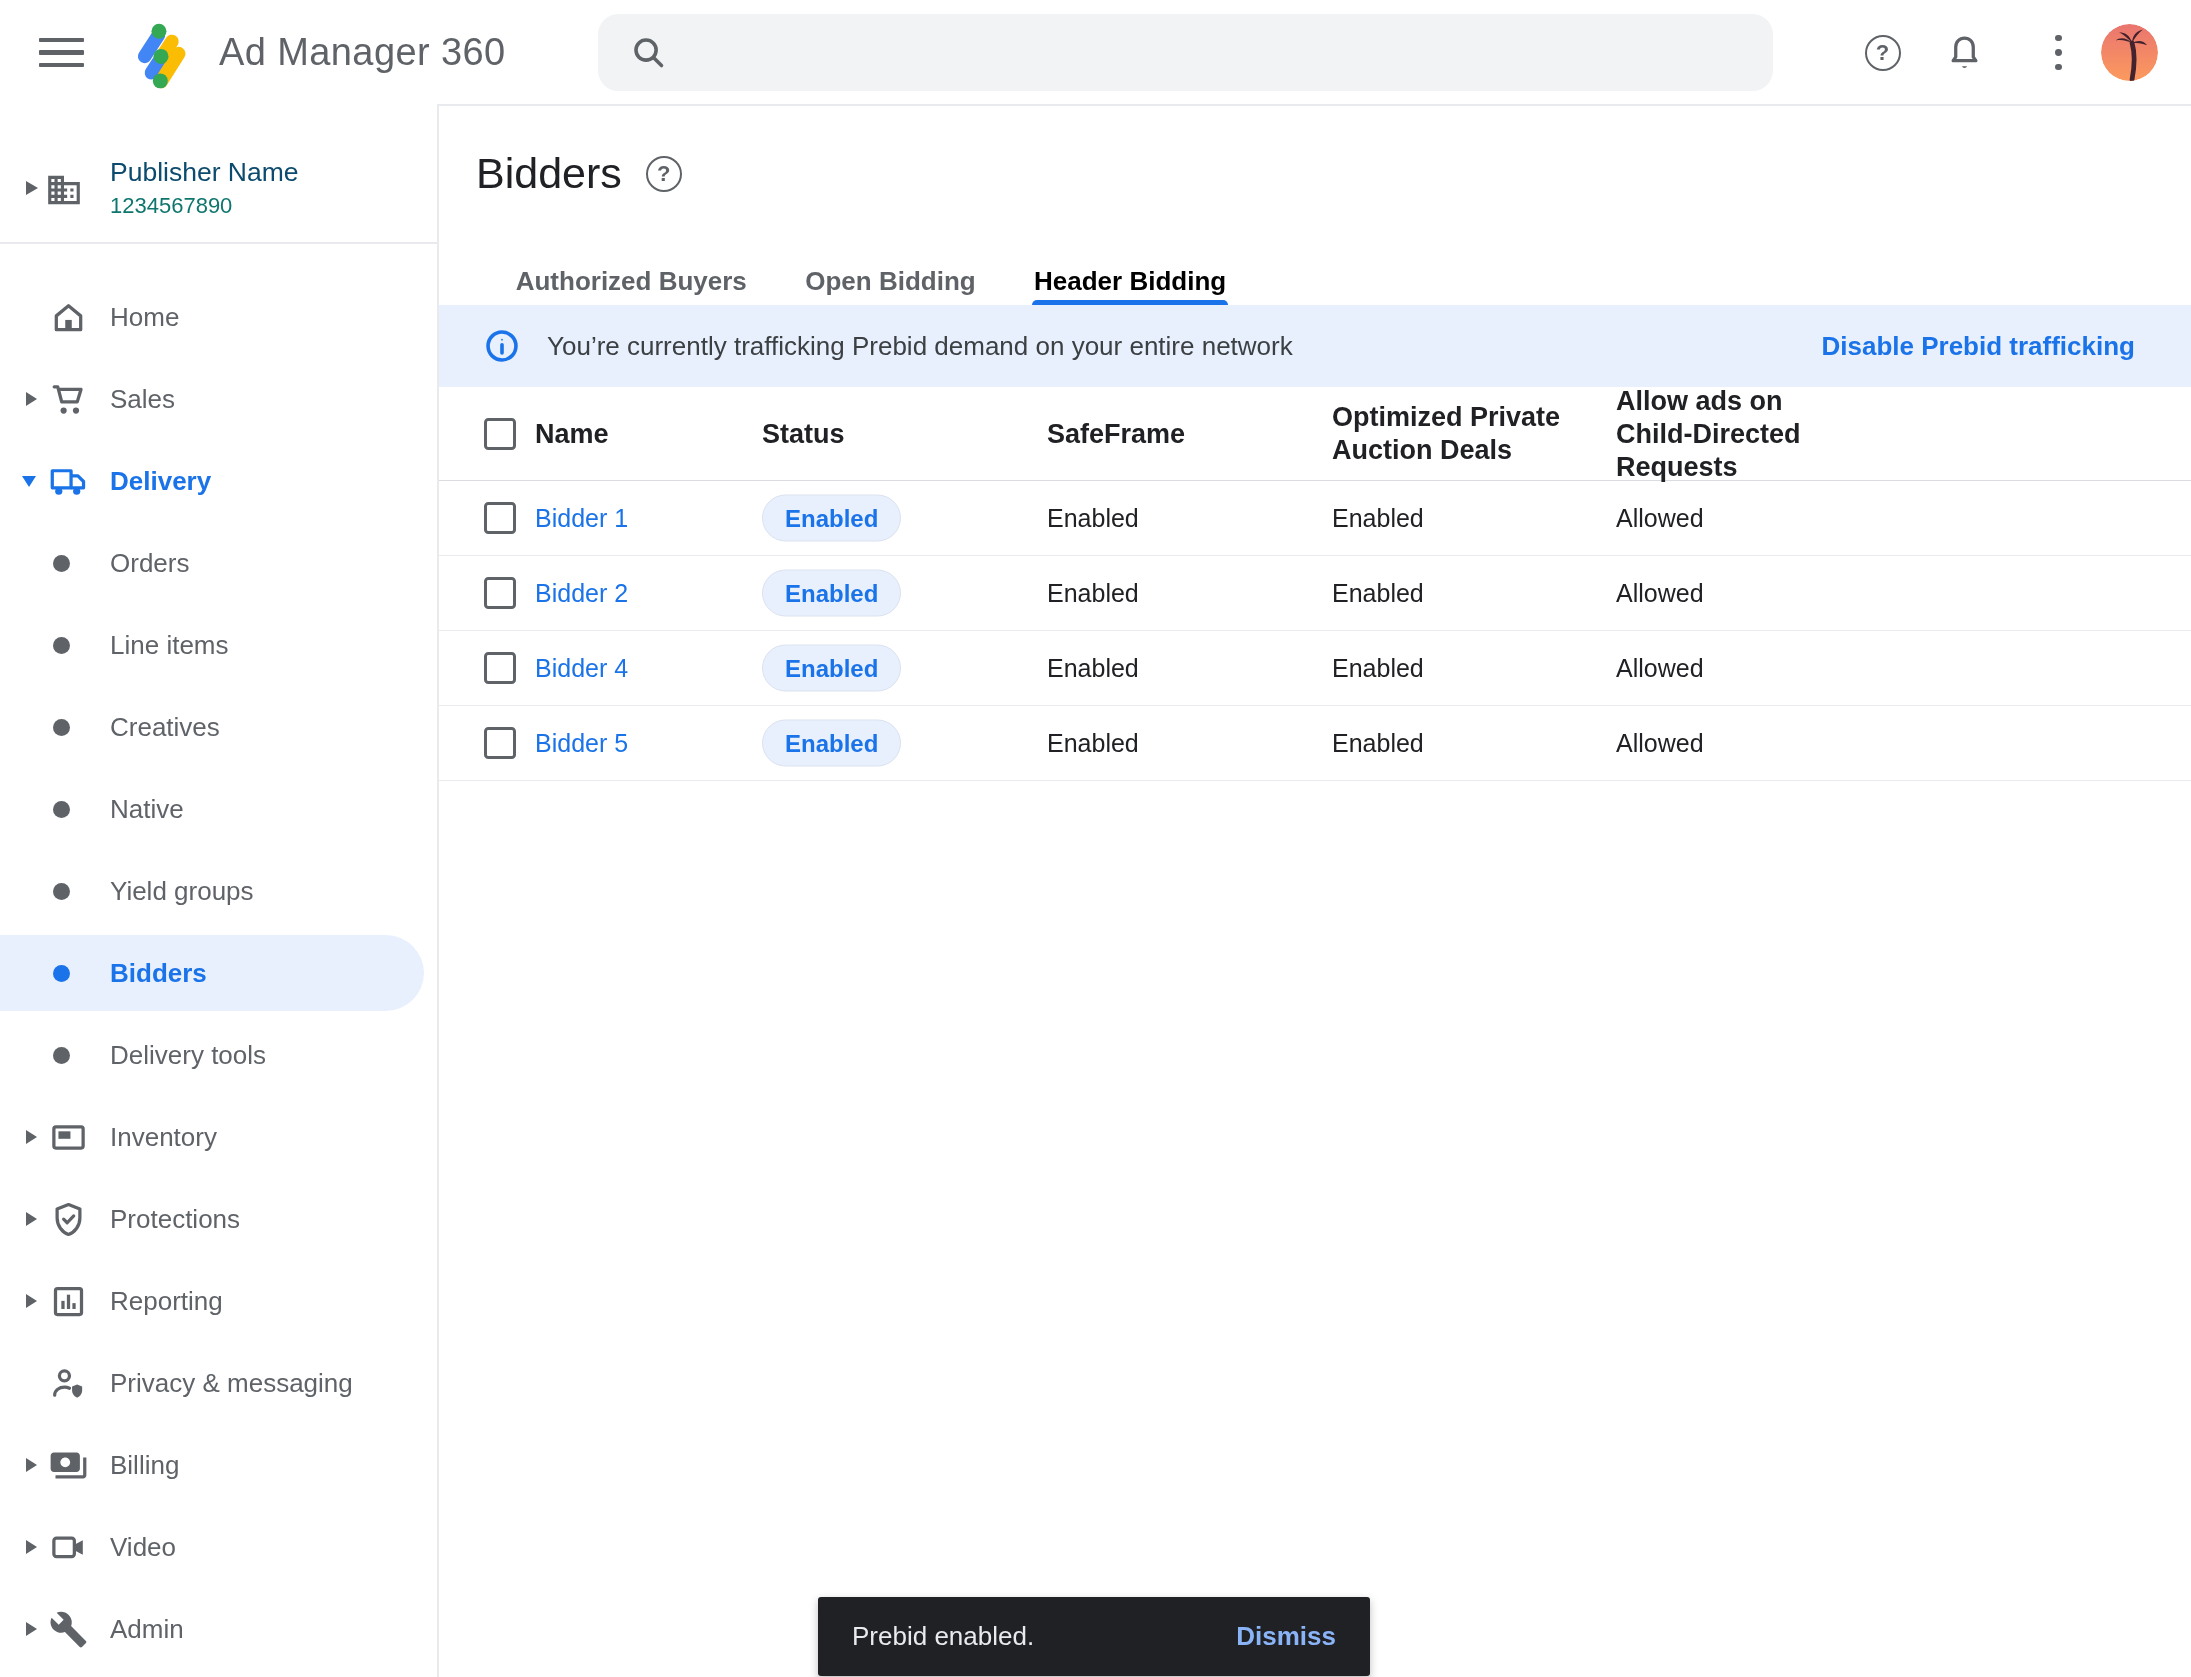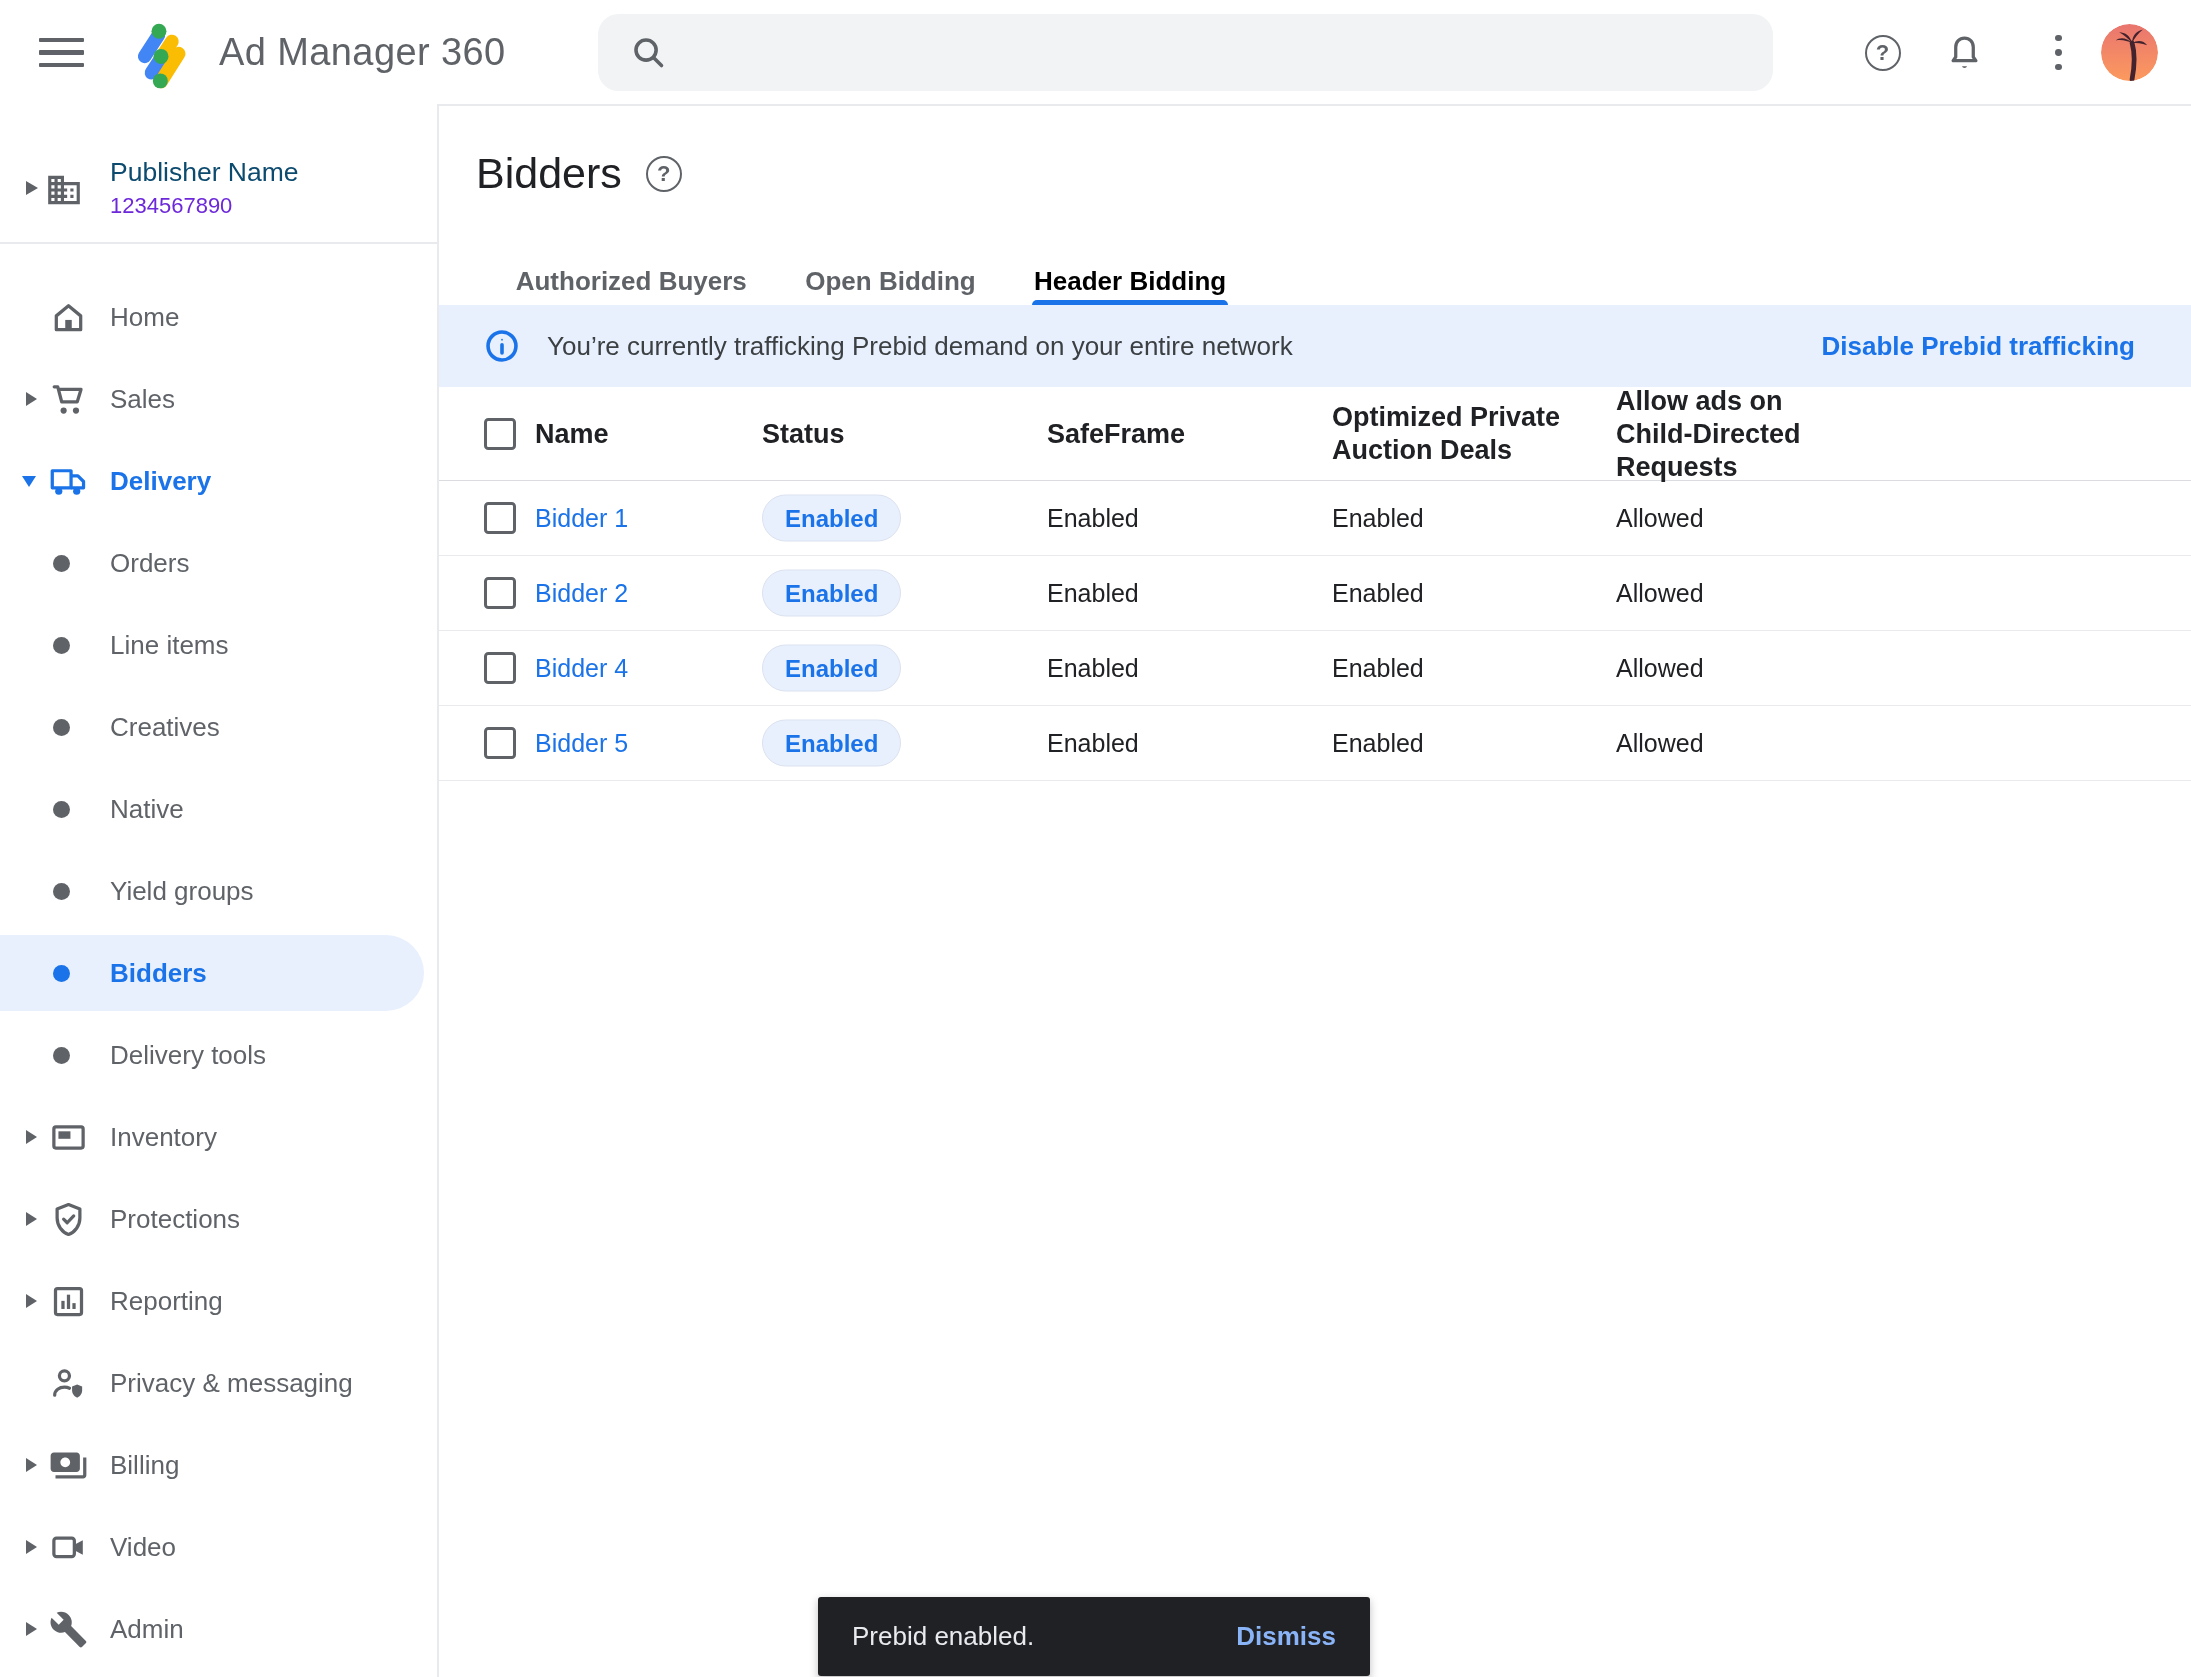--- a/index.html
+++ b/index.html
@@ -26,21 +26,21 @@
   
   .content-top-divider { position:absolute; left:439px; top:104px; right:0; height:1.7px; background:#e8eaed; }
   .sidebar-divider { position:absolute; left:437px; top:104px; bottom:0; width:1.7px; background:#e8eaed; }
 
   
   .sidebar { position:absolute; left:0; top:104px; width:437px; bottom:0; background:#fff; }
   .publisher { position:absolute; left:0; top:34px; width:437px; height:103px; }
   .pub-arrow { position:absolute; left:26px; top:43px; width:0; height:0; border-left:12px solid #5f6368; border-top:7.7px solid transparent; border-bottom:7.7px solid transparent; cursor:pointer; }
   .pub-icon { position:absolute; left:45px; top:33px; }
   .pub-name { position:absolute; left:110px; top:19px; font-size:26.5px; color:#0c4a6e; }
-  .pub-id { position:absolute; left:110px; top:55px; font-size:22px; color:#6d28d9; }
+  .pub-id { position:absolute; left:110px; top:55px; font-size:22px; color:#0f766e; }
   .pub-divider { position:absolute; left:0; top:138px; width:437px; height:1.7px; background:#e8eaed; }
 
   .nav { position:absolute; left:0; top:172px; width:437px; }
   .nav-item { position:relative; height:82px; display:flex; align-items:center; padding-left:110px; font-size:26px; color:#5f6368; cursor:pointer; white-space:nowrap; }
   .nav-item > * { position:relative; z-index:1; }
   .nav-item .arrow-r { position:absolute; left:26px; width:0; height:0; border-left:11px solid #5f6368; border-top:7.7px solid transparent; border-bottom:7.7px solid transparent; }
   .nav-item .arrow-d { position:absolute; left:22px; width:0; height:0; border-top:11px solid #1a73e8; border-left:7.7px solid transparent; border-right:7.7px solid transparent; }
   .nav-item .nicon { position:absolute; left:48px; width:41px; display:flex; justify-content:center; }
   .nav-item .bullet { position:absolute; left:53px; width:17px; height:17px; border-radius:50%; background:#5f6368; }
   .nav-item.active { color:#1a73e8; font-weight:bold; }

